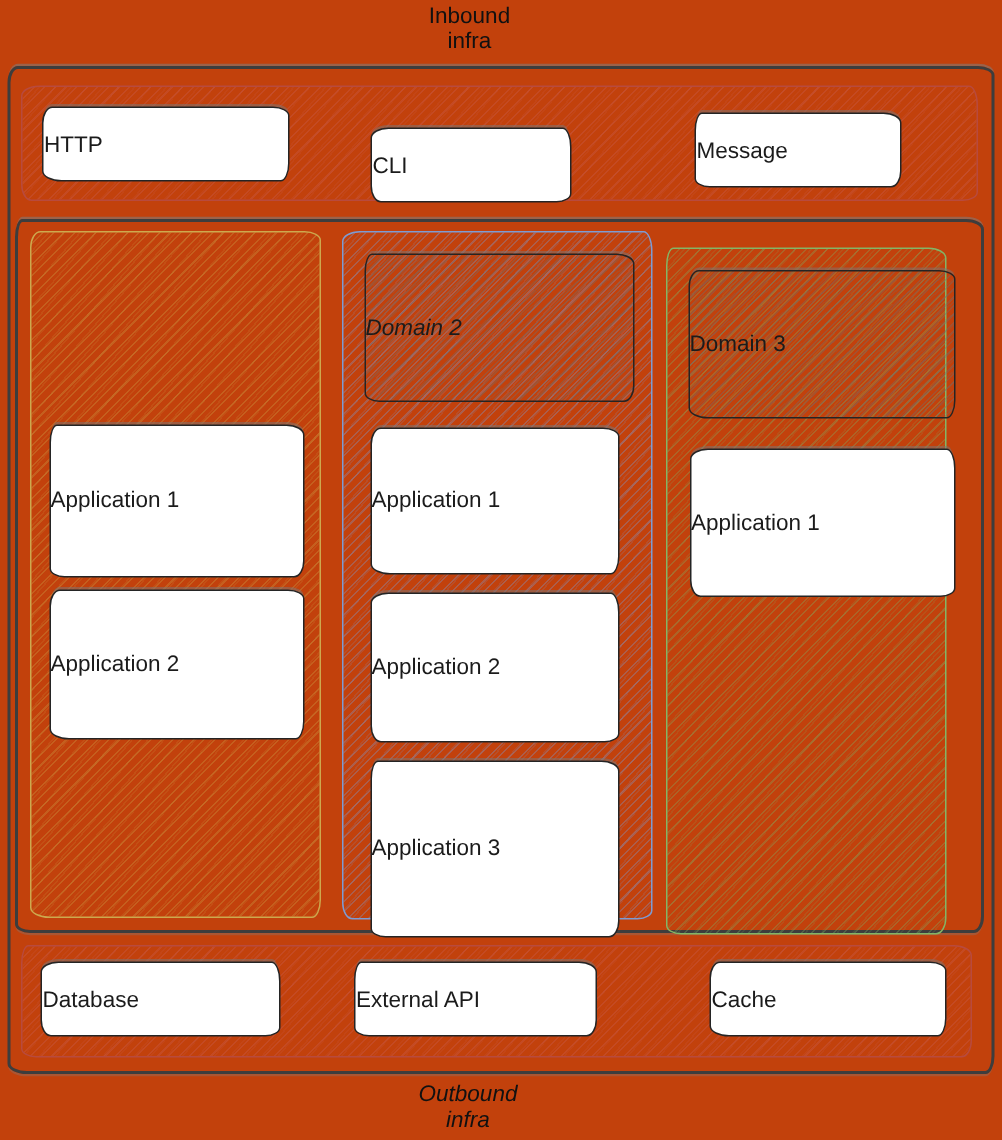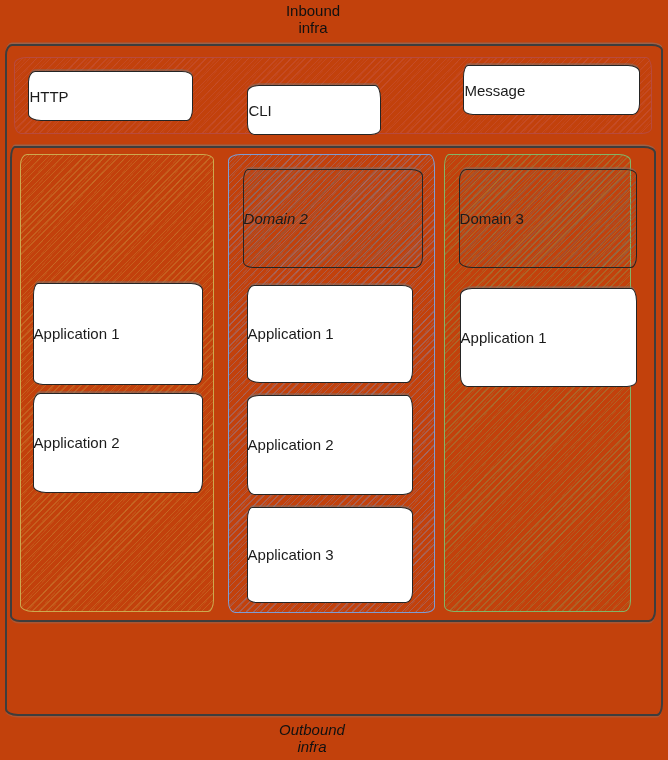--- a/index.html
+++ b/index.html
@@ -75,21 +75,21 @@
 
   <div class="abs frame r1" style="left:5px;top:44px;width:658px;height:672px;">
 
     <div class="abs band r2" style="left:7px;top:11px;width:638px;height:77px;">
       <div class="abs box box-white r1" style="left:13.4px;top:13.4px;width:165px;height:50px;">
         <span>HTTP</span>
       </div>
       <div class="abs box box-white r2" style="left:232.4px;top:27px;width:134px;height:50px;">
         <span>CLI</span>
       </div>
-      <div class="abs box box-white r3" style="left:448.4px;top:7px;width:177px;height:50px;">
+      <div class="abs box box-white r3" style="left:448.4px;top:17px;width:138px;height:50px;">
         <span>Message</span>
       </div>
     </div>
 
     <div class="abs frame r3" style="left:3px;top:100px;width:646px;height:476px;">
 
       <div class="abs col col-yellow r1" style="left:8px;top:6px;width:194px;height:458px;">
         <div class="abs box box-white r3" style="left:11.6px;top:127.6px;width:170px;height:102px;">
           <span>Application 1</span>
         </div>
@@ -101,35 +101,46 @@
       <div class="abs col col-blue r2" style="left:216px;top:6px;width:207px;height:459px;">
         <div class="abs box box-hatch r3" style="left:13.6px;top:13.6px;width:180px;height:99px;font-style:italic;">
           <span>Domain 2</span>
         </div>
         <div class="abs box box-white r1" style="left:17.6px;top:129.6px;width:166px;height:98px;">
           <span>Application 1</span>
         </div>
         <div class="abs box box-white r2" style="left:17.6px;top:239.6px;width:166px;height:100px;">
           <span>Application 2</span>
         </div>
-        <div class="abs box box-white r3" style="left:17.6px;top:351.6px;width:166px;height:96px;">
+        <div class="abs box box-white r3" style="left:17.6px;top:351.6px;width:166px;height:118px;">
           <span>Application 3</span>
         </div>
       </div>
 
-      <div class="abs col col-green r3" style="left:432px;top:6px;width:187px;height:458px;padding-left:15px;">
+      <div class="abs col col-green r3" style="left:432px;top:17px;width:187px;height:458px;padding-left:15px;">
         <div class="abs box box-hatch r1" style="left:13.6px;top:13.6px;width:178px;height:99px;">
           <span>Domain 3</span>
         </div>
         <div class="abs box box-white r2" style="left:14.6px;top:132.6px;width:177px;height:99px;">
           <span>Application 1</span>
         </div>
       </div>
     </div>
 
+    <div class="abs band r3" style="left:7px;top:584px;width:634px;height:75px;">
+      <div class="abs box box-white r2" style="left:12.4px;top:10.4px;width:160px;height:50px;">
+        <span>Database</span>
+      </div>
+      <div class="abs box box-white r3" style="left:221.4px;top:10.4px;width:162px;height:50px;">
+        <span>External API</span>
+      </div>
+      <div class="abs box box-white r1" style="left:458.4px;top:10.4px;width:158px;height:50px;">
+        <span>Cache</span>
+      </div>
+    </div>
   </div>
 
   <div class="abs label2" style="left:212px;top:721px;width:200px;font-style:italic;">
     <span>Outbound</span>
     <span>infra</span>
   </div>
 
 </div>
 
 </body></html>

